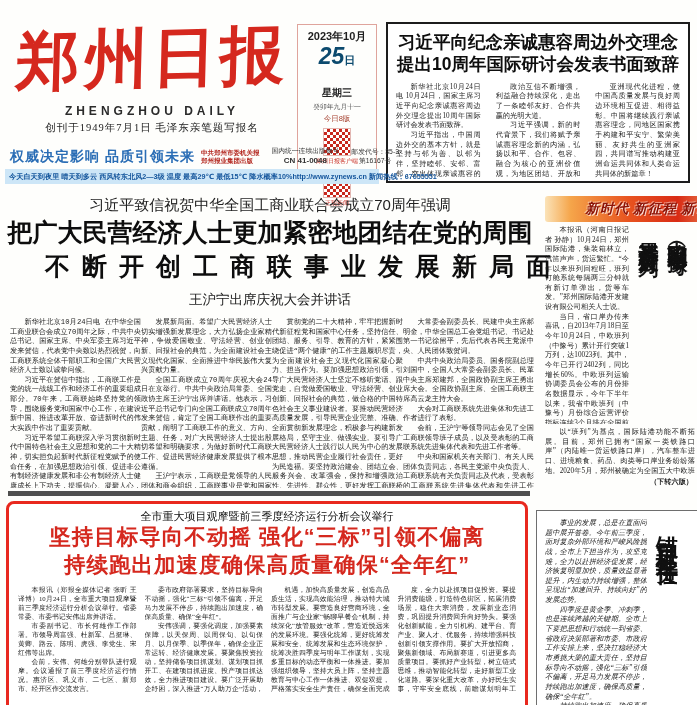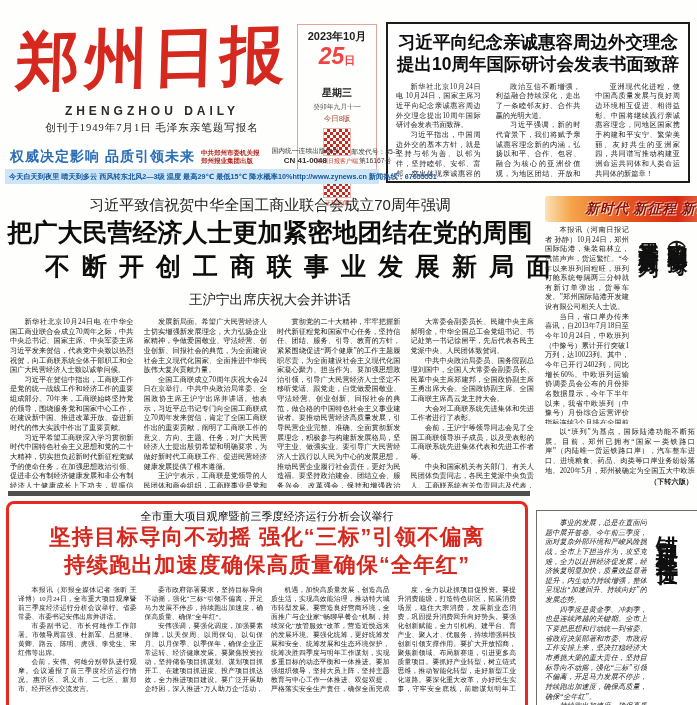--- a/index.html
+++ b/index.html
@@ -9,21 +9,21 @@
   
   .masthead{position:absolute;left:14px;top:16px;width:276px;height:128px;text-align:center;}
   .logo{font-size:64px;line-height:1.35;font-weight:900;color:#d5281e;letter-spacing:4px;
         transform:rotate(-1.5deg) skewX(-3deg);}
   .logo-en{font-size:12px;font-weight:bold;letter-spacing:4px;color:#2b2b2b;margin-top:2px;}
   .founding{font-size:10.5px;color:#222;margin-top:3px;letter-spacing:1px;}
   
   .datebox{position:absolute;left:297px;top:24px;width:80px;height:146px;border:1px solid #dfa49c;
            text-align:center;box-sizing:border-box;padding-top:4px;}
   .db-ym{font-size:11px;font-weight:bold;color:#1e1e1e;}
-  .db-day{color:#ef4444;font-weight:bold;font-style:italic;font-size:23px;line-height:1.1;}
+  .db-day{color:#0c4a6e;font-weight:bold;font-style:italic;font-size:23px;line-height:1.1;}
   .db-day small{font-size:11px;font-style:normal;}
   .db-week{font-size:10px;font-weight:bold;color:#222;margin-top:17px;}
   .db-lunar{font-size:6.8px;color:#555;margin-top:2px;}
   .db-pages{font-size:7.5px;color:#a33c2a;margin-top:2px;}
   .qr{width:26px;height:26px;margin:4px auto 0;border:1px solid #e3b7b2;
       background:conic-gradient(#c8281e 25%,#fff 0 50%,#c8281e 0 75%,#fff 0) 0 0/6px 6px;}
   .qr-cap{font-size:6px;color:#c8281e;margin-top:1px;}
   
   .top-article{position:absolute;left:386px;top:22px;width:304px;height:161px;border:2px solid #1c1c1c;
                box-sizing:border-box;padding:7px 8px 4px;background:#fff;}
@@ -39,21 +39,21 @@
   .vr{width:1px;height:16px;background:#999;}
   .weather-bar{position:absolute;left:5px;top:169px;width:374px;height:15px;background:#cde6f7;
                color:#14559c;font-size:7.2px;font-weight:bold;display:flex;align-items:center;
                justify-content:space-between;padding:0 4px;box-sizing:border-box;white-space:nowrap;}
   
   .mid-kicker{position:absolute;left:0;top:196px;width:540px;text-align:center;font-size:15px;color:#222;}
   .h1a{position:absolute;left:0;top:216px;width:540px;text-align:center;font-size:25px;font-weight:900;color:#0d0d0d;}
   .h1b{position:absolute;left:0;top:250px;width:540px;text-align:center;font-size:25px;font-weight:900;
        color:#0d0d0d;letter-spacing:12px;text-indent:12px;margin-left:28px;}
   .subhead{position:absolute;left:0;top:291px;width:540px;text-align:center;font-size:13.5px;color:#222;}
-  .main-cols{position:absolute;left:10px;top:318px;width:524px;height:170px;display:flex;gap:10px;overflow:hidden;}
+  .main-cols{position:absolute;left:10px;top:318px;width:524px;height:170px;display:flex;overflow:hidden;font-family:Liberation Mono, monospace;}
   
   .col{flex:1;overflow:hidden;text-align:justify;}
   .bt{font-size:7.2px;line-height:1.34;color:#1c1c1c;}
   .para{margin:0;text-indent:2em;}
   
   .right-banner{position:absolute;left:545px;top:196px;width:148px;height:26px;border-radius:3px;
     background:linear-gradient(90deg,#fbe3b8 0%,#f5a54a 14%,#e8541f 45%,#d92b14 72%,#f0a36a 100%);
     display:flex;align-items:center;justify-content:center;padding-left:36px;}
   .banner-text{font-weight:900;font-style:italic;font-size:13.5px;color:#8d1407;letter-spacing:1px;
     text-shadow:1px 1px 0 rgba(255,255,255,.75),-1px -1px 0 rgba(255,255,255,.45);}

